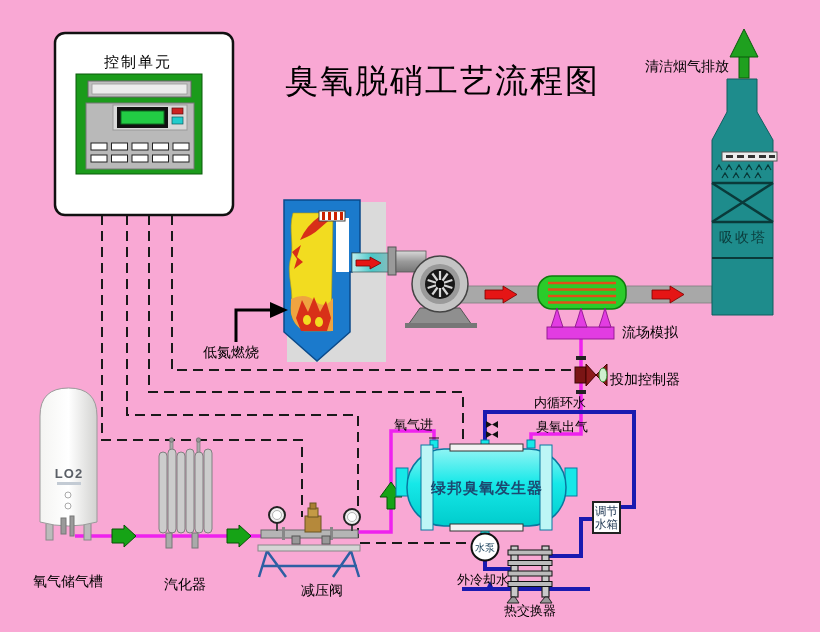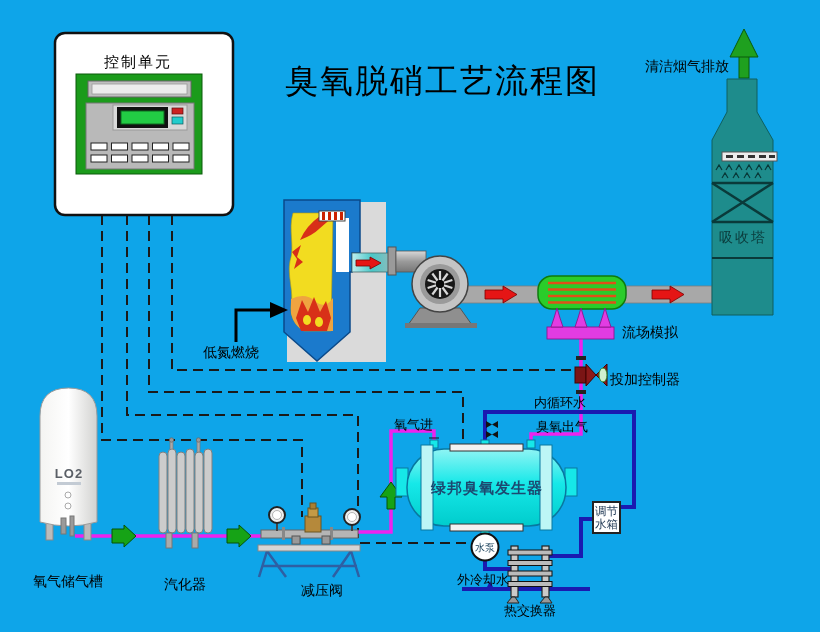--- a/index.html
+++ b/index.html
@@ -1,16 +1,16 @@
 <!DOCTYPE html>
 <html><head>
 <meta charset="utf-8">
 <style>
   html,body{margin:0;padding:0;background:#fff;}
-  .stage{position:relative;width:820px;height:632px;background:#0ea5e9;overflow:hidden;
+  .stage{position:relative;width:820px;height:632px;background:#f9a8d4;overflow:hidden;
          font-family:"Liberation Sans", sans-serif;}
   svg{display:block}
   text{font-family:"Liberation Sans", sans-serif; fill:#000;}
   .lbl{font-size:14px;}
   .lbl-s{font-size:13px;}
   .title{font-size:33px;letter-spacing:2px;}
   .tank-label{font-size:15px;fill:#1C4870;font-weight:bold;letter-spacing:1px;}
   .tower-label{font-size:14px;fill:#0B3B3B;letter-spacing:2px;}
   .lo2{font-size:13px;font-weight:bold;fill:#5a5f66;letter-spacing:1px;}
   .box-label{font-size:11.5px;fill:#223a55;}

